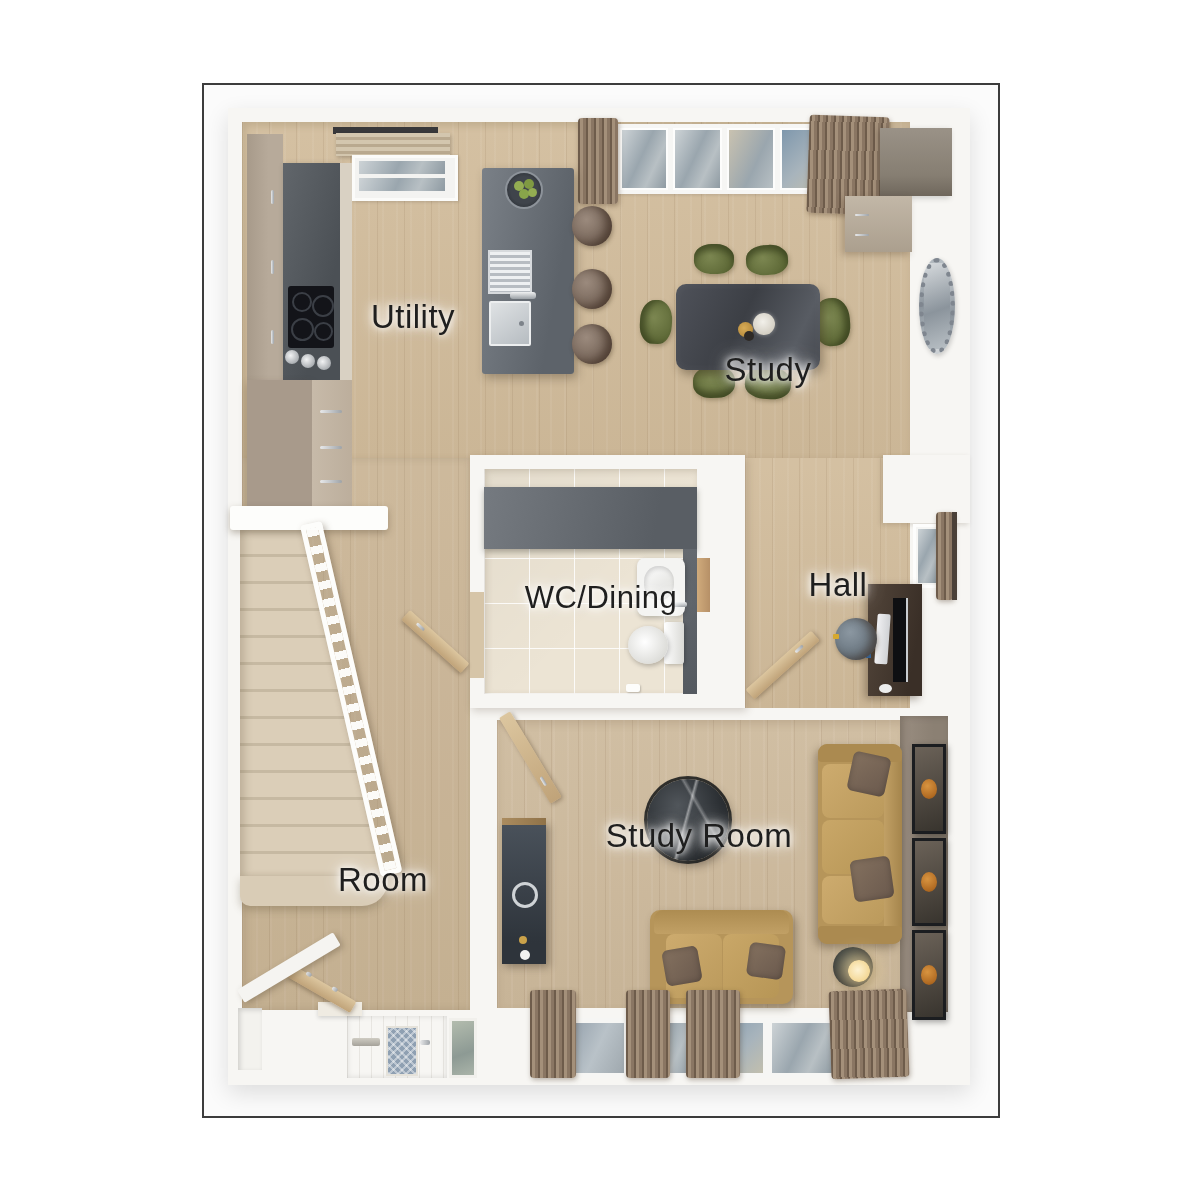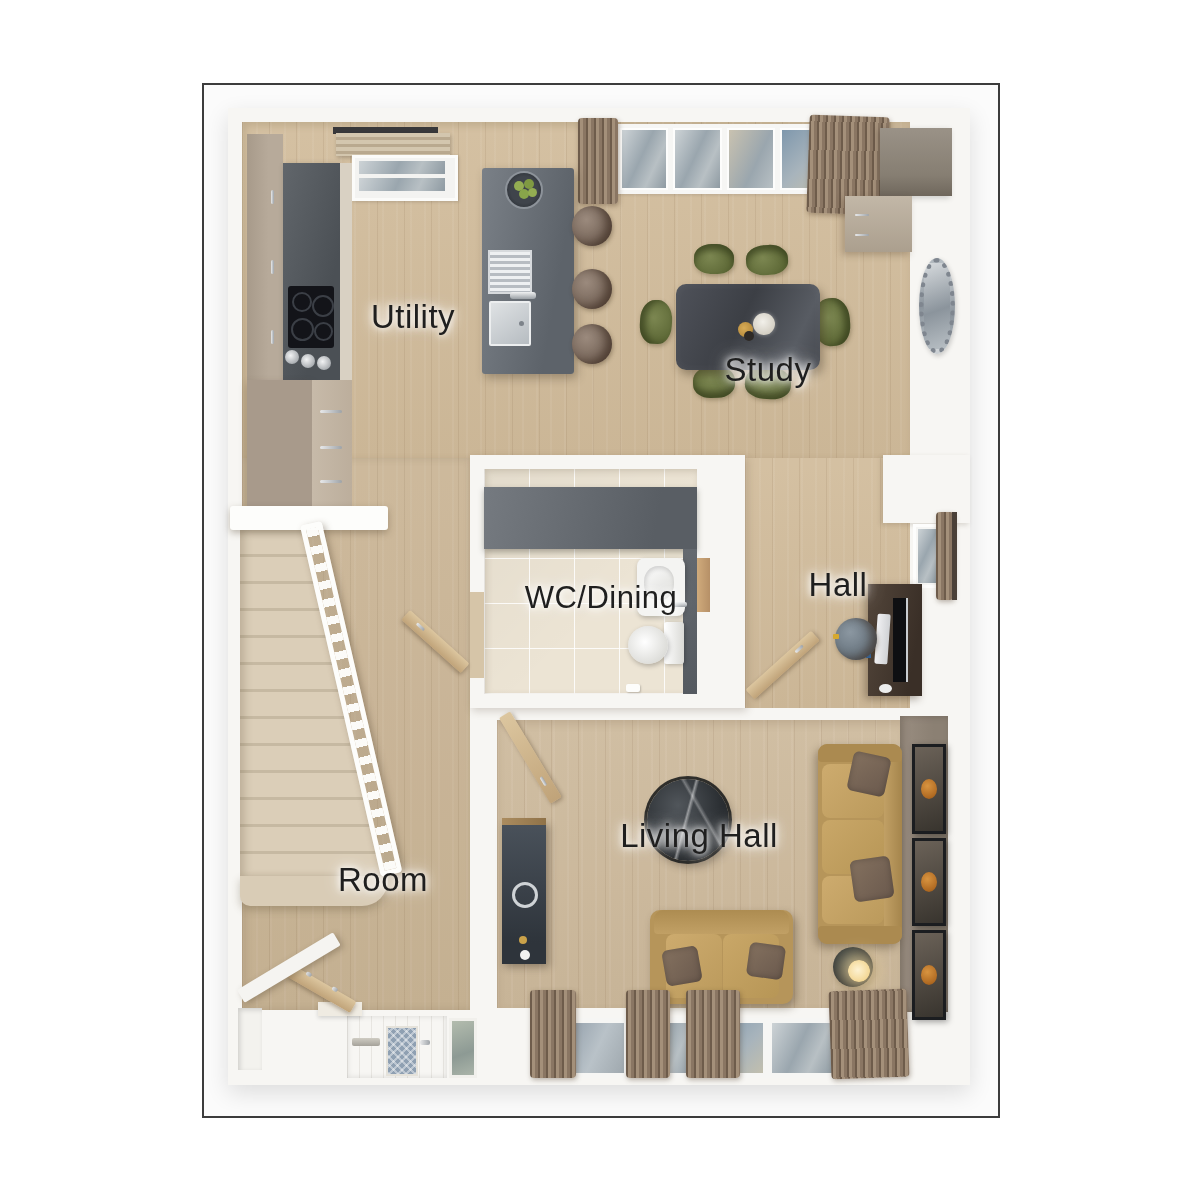--- a/index.html
+++ b/index.html
@@ -260,15 +260,15 @@
     <div class="abs handle" style="left:44px;top:-2px;width:6px;height:4px;"></div>
   </div>
   <div class="abs" style="left:237px;top:990px;width:112px;height:15px;transform:rotate(-31deg);transform-origin:left top;background:#f5f4f1;box-shadow:2px 3px 6px rgba(80,65,45,.35);border-radius:2px;"></div>
   <div class="abs" style="left:238px;top:1008px;width:24px;height:62px;background:#f3f2ee;box-shadow:inset 2px 2px 5px rgba(0,0,0,.15);"></div>
 
   <div class="room-label" style="left:413px;top:317px;">Utility</div>
   <div class="room-label" style="left:768px;top:370px;">Study</div>
   <div class="room-label" style="left:601px;top:598px;font-size:31px;">WC/Dining</div>
   <div class="room-label" style="left:838px;top:585px;">Hall</div>
   <div class="room-label" style="left:383px;top:880px;">Room</div>
-  <div class="room-label" style="left:699px;top:836px;">Living Hall</div>
+  <div class="room-label" style="left:699px;top:836px;">Study Room</div>
 
 </div>
 
 </body></html>

